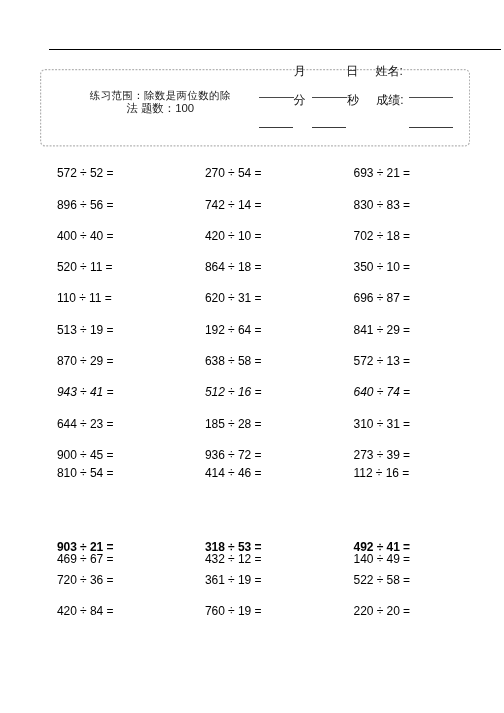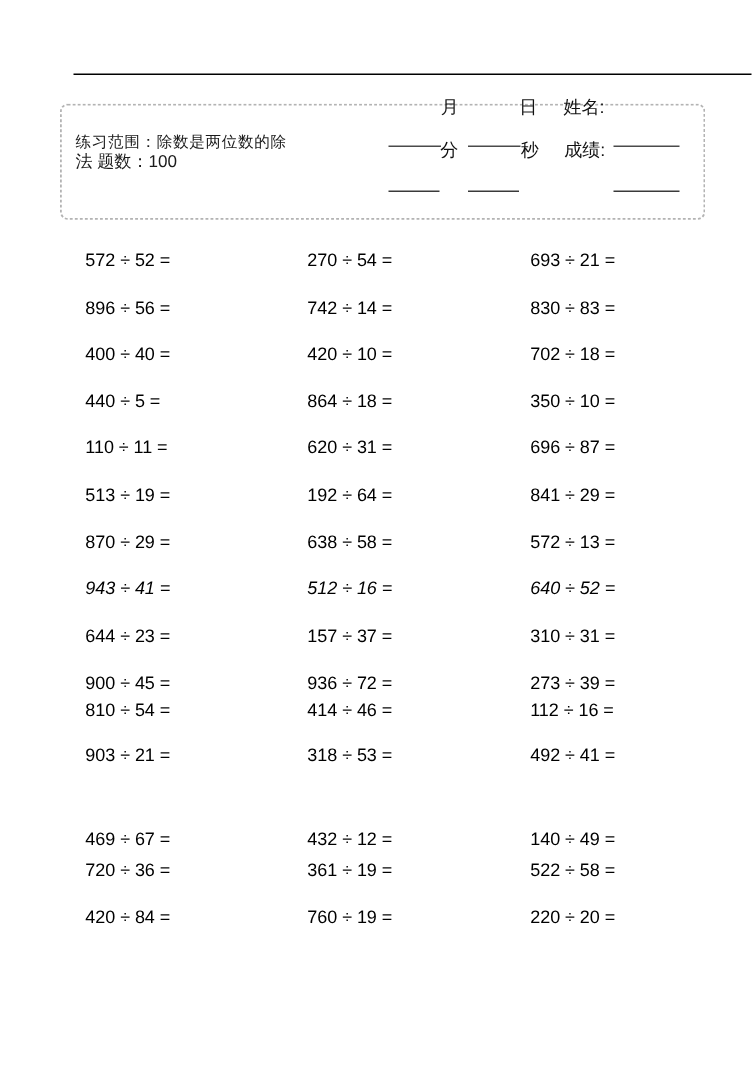--- a/index.html
+++ b/index.html
@@ -11,21 +11,21 @@
         background:#ffffff;}
 
   
   .top-rule{position:absolute;left:48.8px;top:48.8px;width:452.3px;height:1.3px;background:#000;}
 
   
   .info-box{position:absolute;left:40px;top:69px;width:430px;height:78px;}
   .info-box svg{display:block;}
 
   
-  .range-block{position:absolute;left:50.3px;top:88.5px;width:220px;}
+  .range-block{position:absolute;left:50.3px;top:88.5px;width:220px;text-align:center;}
   .range-line{white-space:nowrap;color:#1b1b1b;}
   .range-line-1{font-size:10.4px;line-height:13px;letter-spacing:0.45px;}
   .range-line-2{font-size:11.4px;line-height:13px;}
 
   
   .meta{position:absolute;font-size:12px;line-height:12px;color:#111;white-space:nowrap;}
   .rule{position:absolute;height:1.1px;background:#4a4a4a;}
 
   .m-month{left:293.8px;top:64.7px;}
   .m-day{left:346.2px;top:64.7px;}
@@ -94,21 +94,21 @@
         <div class="prob c0">896 ÷ 56 =</div>
         <div class="prob c1">742 ÷ 14 =</div>
         <div class="prob c2">830 ÷ 83 =</div>
       </div>
       <div class="grid-row" style="top: 229.88px;">
         <div class="prob c0">400 ÷ 40 =</div>
         <div class="prob c1">420 ÷ 10 =</div>
         <div class="prob c2">702 ÷ 18 =</div>
       </div>
       <div class="grid-row" style="top: 261.17px;">
-        <div class="prob c0">440 ÷ 5 =</div>
+        <div class="prob c0">520 ÷ 11 =</div>
         <div class="prob c1">864 ÷ 18 =</div>
         <div class="prob c2">350 ÷ 10 =</div>
       </div>
       <div class="grid-row" style="top: 292.46px;">
         <div class="prob c0">110 ÷ 11 =</div>
         <div class="prob c1">620 ÷ 31 =</div>
         <div class="prob c2">696 ÷ 87 =</div>
       </div>
       <div class="grid-row" style="top: 323.75px;">
         <div class="prob c0">513 ÷ 19 =</div>
@@ -116,38 +116,38 @@
         <div class="prob c2">841 ÷ 29 =</div>
       </div>
       <div class="grid-row" style="top: 355.04px;">
         <div class="prob c0">870 ÷ 29 =</div>
         <div class="prob c1">638 ÷ 58 =</div>
         <div class="prob c2">572 ÷ 13 =</div>
       </div>
       <div class="grid-row" style="top: 386.33px; font-style: italic;">
         <div class="prob c0">943 ÷ 41 =</div>
         <div class="prob c1">512 ÷ 16 =</div>
-        <div class="prob c2">640 ÷ 52 =</div>
+        <div class="prob c2">640 ÷ 74 =</div>
       </div>
       <div class="grid-row" style="top: 417.62px;">
         <div class="prob c0">644 ÷ 23 =</div>
-        <div class="prob c1">157 ÷ 37 =</div>
+        <div class="prob c1">185 ÷ 28 =</div>
         <div class="prob c2">310 ÷ 31 =</div>
       </div>
       <div class="grid-row" style="top: 448.91px;">
         <div class="prob c0">900 ÷ 45 =</div>
         <div class="prob c1">936 ÷ 72 =</div>
         <div class="prob c2">273 ÷ 39 =</div>
       </div>
       <div class="grid-row" style="top: 467px; text-align: right;">
         <div class="prob c0">810 ÷ 54 =</div>
         <div class="prob c1">414 ÷ 46 =</div>
         <div class="prob c2">112 ÷ 16 =</div>
       </div>
-      <div class="grid-row" style="top: 497px;">
+      <div class="grid-row" style="top: 541px; font-weight: bold;">
         <div class="prob c0">903 ÷ 21 =</div>
         <div class="prob c1">318 ÷ 53 =</div>
         <div class="prob c2">492 ÷ 41 =</div>
       </div>
       <div class="grid-row" style="top: 553px; text-decoration: underline;">
         <div class="prob c0">469 ÷ 67 =</div>
         <div class="prob c1">432 ÷ 12 =</div>
         <div class="prob c2">140 ÷ 49 =</div>
       </div>
       <div class="grid-row" style="top: 574.07px;">

